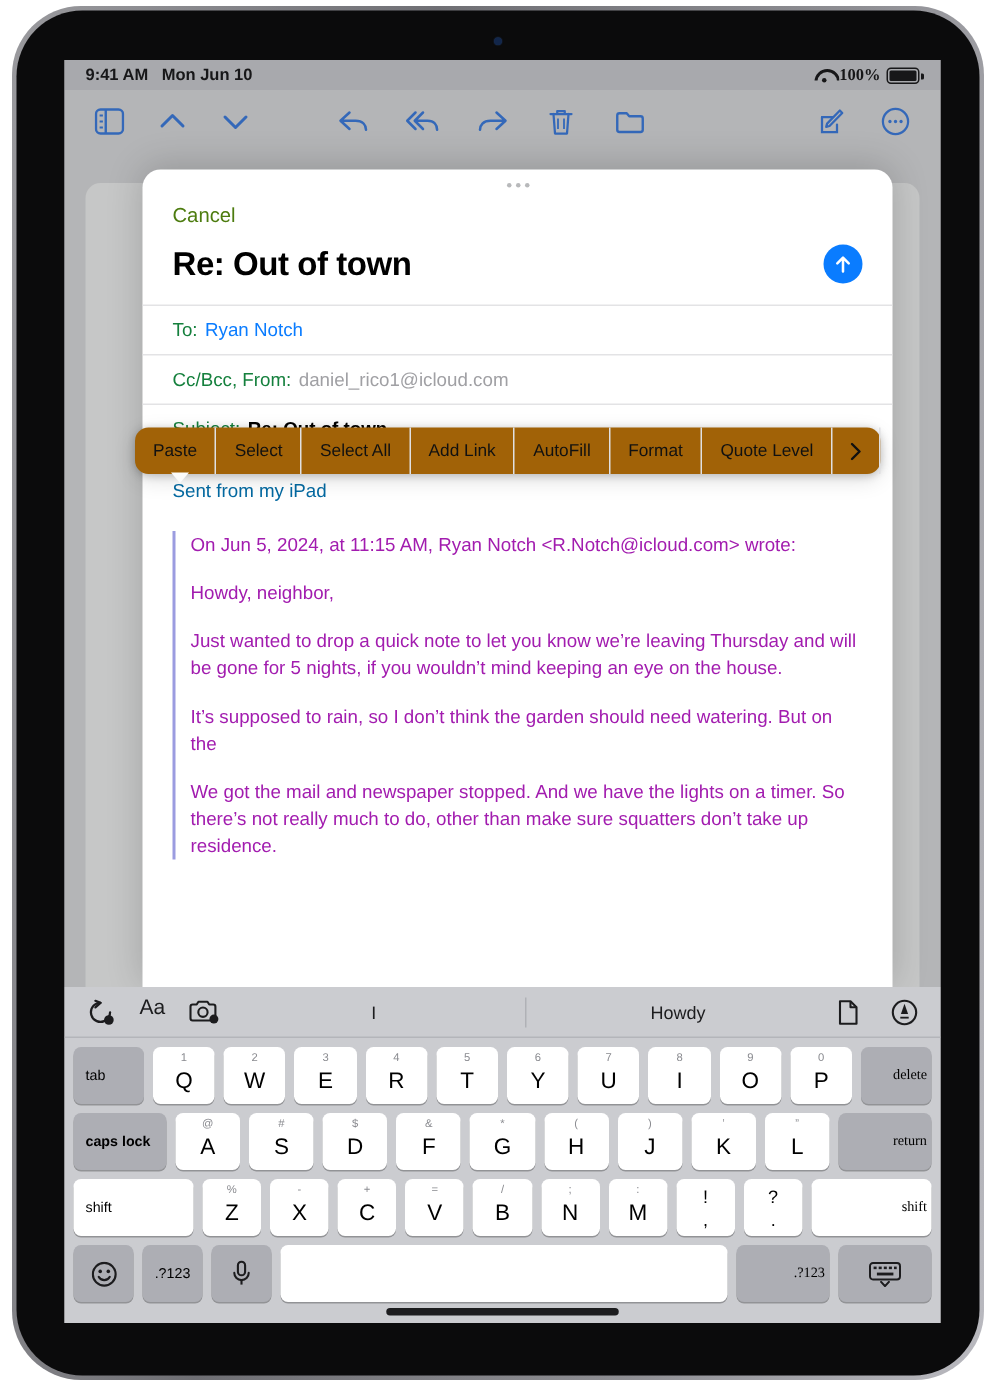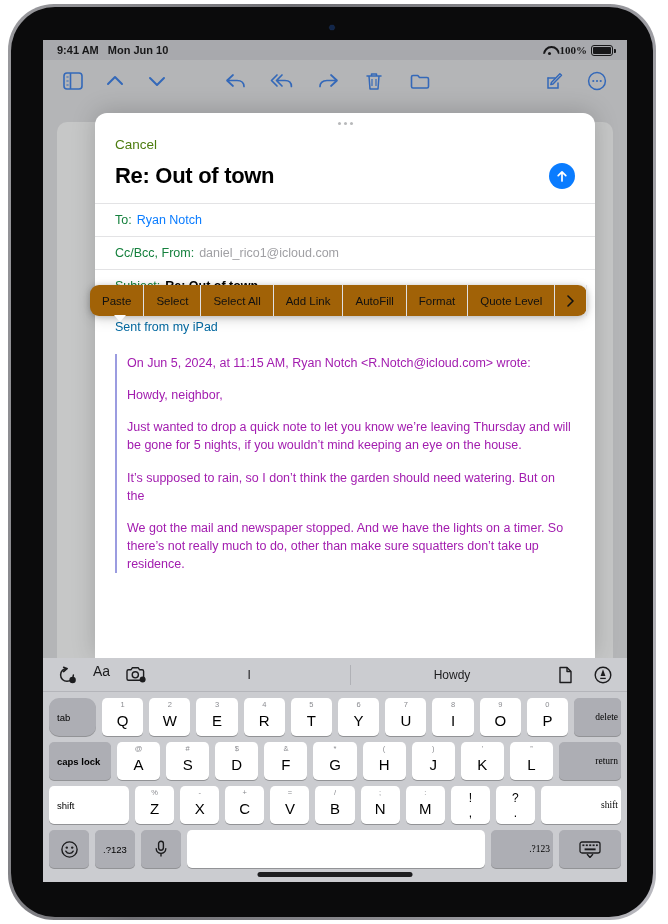--- a/index.html
+++ b/index.html
@@ -187,21 +187,21 @@
   }
   .key.dark { background: #adaeb4; }
   .key .sub {
     position: absolute; top: 2px; left: 0; right: 0;
     font-size: 7.5px; color: #8a8b90; text-align: center;
   }
   .key .main-lower { margin-top: 7px; }
   .key.small-label { font-size: 9.5px; }
   .key.label-left { justify-content: flex-start; padding-left: 8px; }
   .key.label-right { justify-content: flex-end; padding-right: 3px; font-family: Liberation Serif, serif; }
-  .key.tab { flex: 0 0 47px; border-radius: 10px; }
+  .key.tab { flex: 0 0 47px; }
   .key.delete { flex: 0 0 47px; }
   .key.caps { flex: 0 0 62px; font-weight: bold; }
   .key.return { flex: 0 0 62px; }
   .key.shift-l { flex: 0 0 80px; }
   .key.shift-r { flex: 0 0 80px; }
   .key.bl { flex: 0 0 40px; }
   .key.space { flex: 1 1 auto; }
   .key.num-r { flex: 0 0 62px; }
   .key.kb-dismiss { flex: 0 0 62px; }
   .key .punct-stack { display:flex; flex-direction: column; align-items:center; line-height: 1; }

